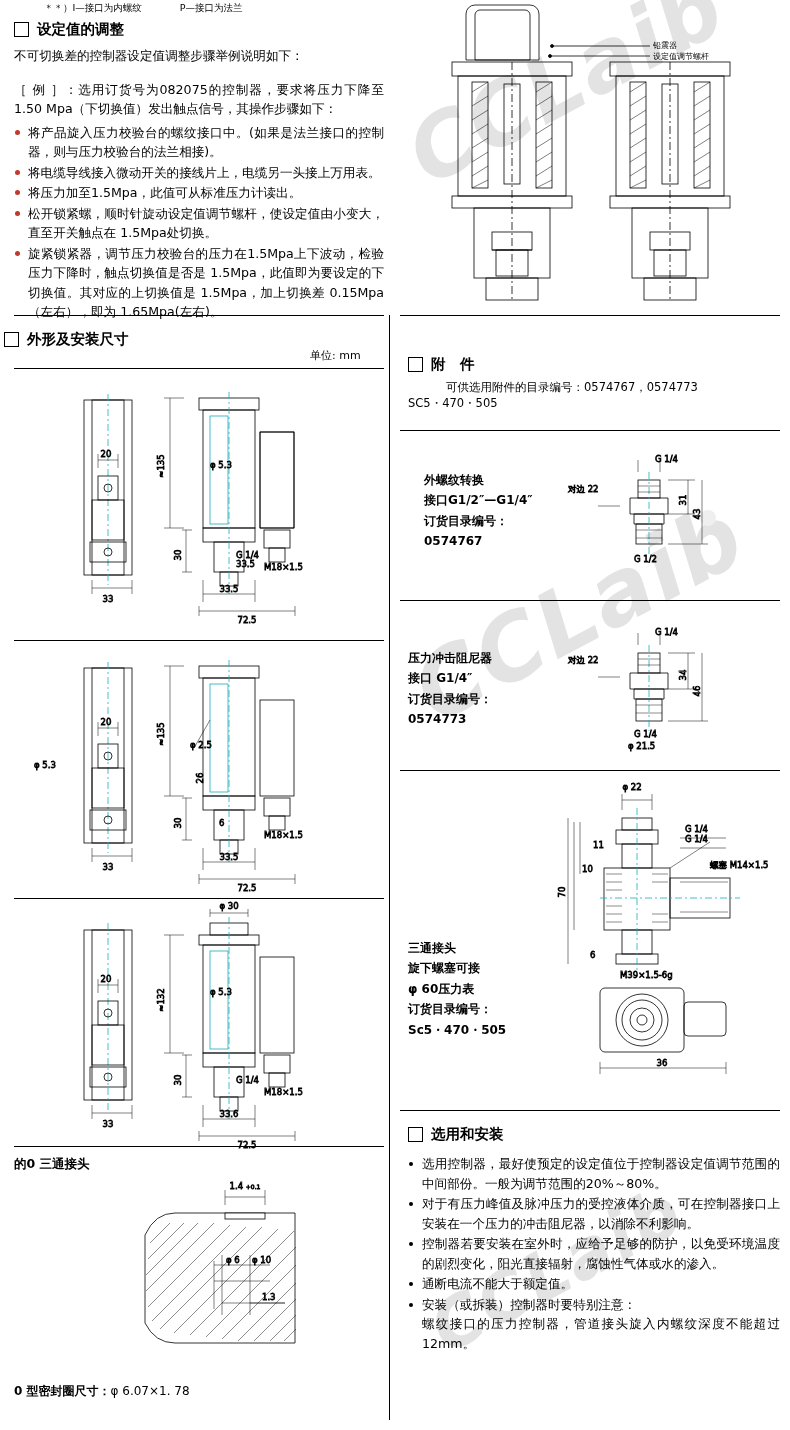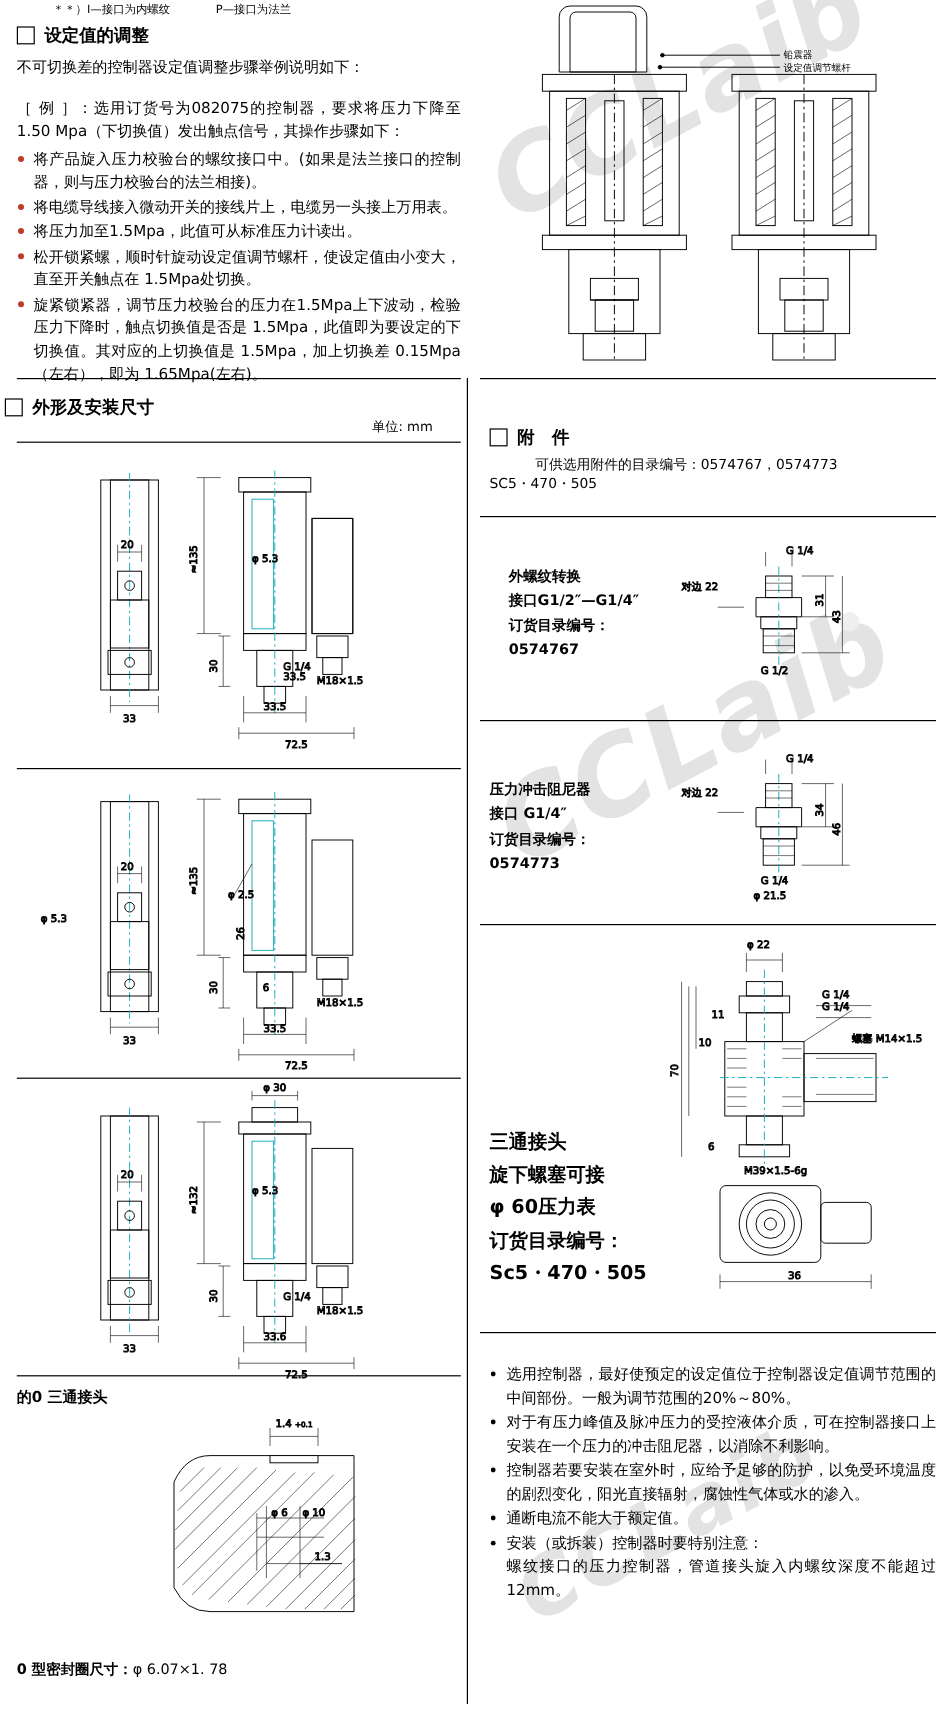--- a/index.html
+++ b/index.html
@@ -475,21 +475,21 @@
       <text x="126" y="50" transform="rotate(-90 126 50)" text-anchor="middle">34</text>
       <text x="140" y="66" transform="rotate(-90 140 66)" text-anchor="middle">46</text>
       <text x="8" y="38">对边 22</text>
       <text x="74" y="112">G 1/4</text>
       <text x="68" y="124">φ 21.5</text>
     </g>
   </svg>
 </div>
 <div class="layer hr" style="top:770px;left:400px;width:380px;"></div>
 
-<div class="layer" style="top:938px;left:408px;width:160px;font-size:16px;line-height:1.7;font-weight:bold;">
+<div class="layer" style="top:938px;left:408px;width:160px;font-size:12px;line-height:1.7;font-weight:bold;">
   <div>三通接头</div>
   <div>旋下螺塞可接</div>
   <div>φ 60压力表</div>
   <div>订货目录编号：</div>
   <div>Sc5・470・505</div>
 </div>
 <div class="layer" style="top:782px;left:560px;width:220px;height:300px;">
   <svg class="dim" width="220" height="300" viewBox="0 0 220 300">
     <g stroke="#000" fill="none" stroke-width="0.8">
 
@@ -548,20 +548,24 @@
           <line x1="166" y1="280" x2="166" y2="292"></line>
         <line x1="40" y1="286" x2="166" y2="286"></line>
       </g>
       <text x="102" y="284" text-anchor="middle">36</text>
     </g>
   </svg>
 </div>
 <div class="layer hr" style="top:1110px;left:400px;width:380px;"></div>
 
 <div class="layer" style="top:1125px;left:408px;width:372px;">
+  <div class="hd">
+    <span class="box"></span>
+    <span>选用和安装</span>
+  </div>
   <ul class="bul bull2" style="margin-top:10px;">
     <li>选用控制器，最好使预定的设定值位于控制器设定值调节范围的中间部份。一般为调节范围的20%～80%。</li>
     <li>对于有压力峰值及脉冲压力的受控液体介质，可在控制器接口上安装在一个压力的冲击阻尼器，以消除不利影响。</li>
     <li>控制器若要安装在室外时，应给予足够的防护，以免受环境温度的剧烈变化，阳光直接辐射，腐蚀性气体或水的渗入。</li>
     <li>通断电流不能大于额定值。</li>
     <li>
       <span>安装（或拆装）控制器时要特别注意：</span><br>
       <span>螺纹接口的压力控制器，管道接头旋入内螺纹深度不能超过12mm。</span>
     </li>
   </ul>

